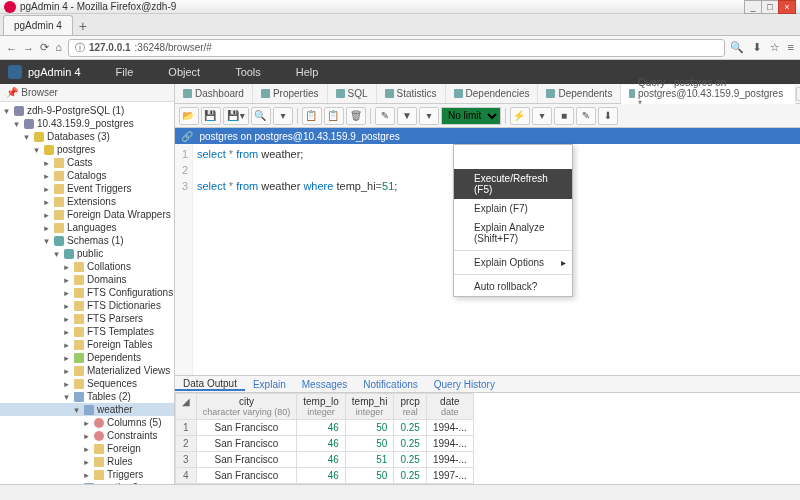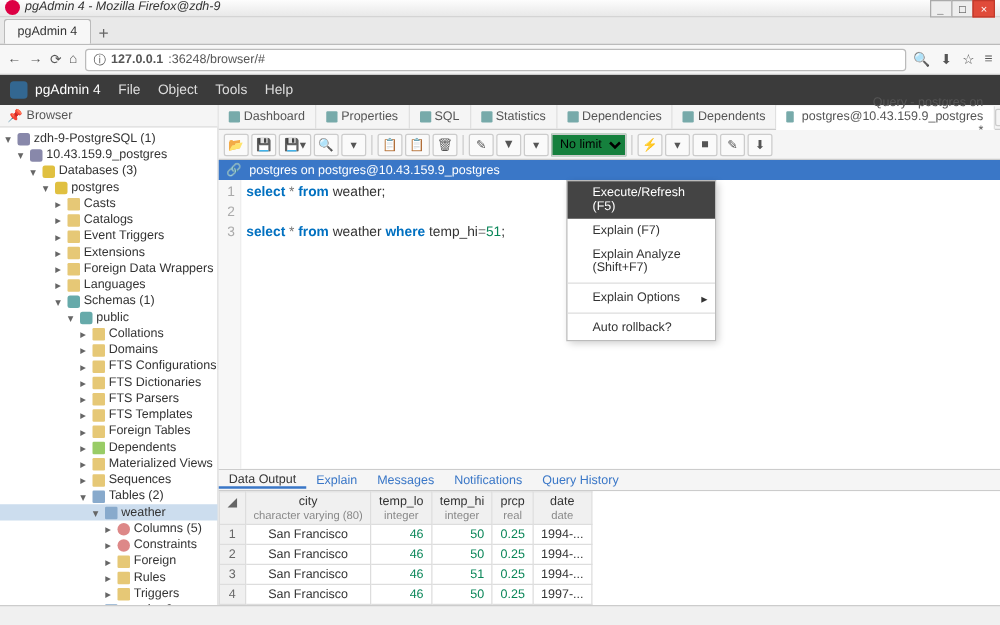--- a/index.html
+++ b/index.html
@@ -1,19 +1,19 @@
 <!DOCTYPE html>
 <html><head>
 <meta charset="utf-8">
 <style>
 * { box-sizing: border-box; margin: 0; padding: 0; font-family: "Segoe UI", Tahoma, sans-serif; }
 body { background: #f0f0f0; width: 800px; height: 500px; overflow: hidden; font-size: 11px; color: #333; }
 
 
-.ff-titlebar { height: 14px; background: linear-gradient(#fdfdfd,#e8e8e8); display: flex; padding: 0 4px; border-bottom: 1px solid #ccc; font-size: 10px; font-style: italic; }
+.ff-titlebar { height: 14px; background: linear-gradient(#fdfdfd,#e8e8e8); display: flex; align-items: center; padding: 0 4px; border-bottom: 1px solid #ccc; font-size: 10px; }
 .ff-titlebar .icon { width: 12px; height: 12px; background: #d04; border-radius: 50%; margin-right: 4px; }
 .ff-winbtns { margin-left: auto; display: flex; }
 .ff-winbtns div { width: 18px; height: 14px; border: 1px solid #aaa; margin-left: -1px; background: #eee; text-align: center; line-height: 12px; font-size: 9px; }
 .ff-winbtns .close { background: #e04b3a; color: #fff; border-color: #c0392b; }
 
 
 .ff-tabs { height: 22px; background: #e9e9e9; display: flex; align-items: flex-end; border-bottom: 1px solid #bbb; }
 .ff-tab { height: 20px; background: #f7f7f7; border: 1px solid #bbb; border-bottom: none; padding: 0 10px; display: flex; align-items: center; font-size: 10px; border-radius: 3px 3px 0 0; margin-left: 3px; }
 .ff-plus { width: 20px; text-align: center; color: #666; font-size: 14px; line-height: 18px; }
 
@@ -22,21 +22,21 @@
 .ff-bar .nav { display: flex; gap: 6px; color: #555; }
 .ff-bar .nav span { cursor: pointer; }
 .ff-url { flex: 1; height: 18px; border: 1px solid #bbb; border-radius: 3px; background: #fff; display: flex; align-items: center; padding: 0 6px; font-size: 10px; color: #555; gap: 4px; }
 .ff-right { display: flex; gap: 8px; color: #555; }
 
 
 .pg-header { height: 24px; background: #3b3b3b; color: #ddd; display: flex; align-items: center; padding: 0 8px; gap: 14px; font-size: 11px; }
 .pg-logo { display: flex; align-items: center; gap: 6px; color: #fff; }
 .pg-logo .elephant { width: 14px; height: 14px; background: #336791; border-radius: 3px; }
 .pg-menu { display: flex; gap: 14px; }
-.pg-menu span { cursor: pointer; }
+.pg-menu span { cursor: pointer; margin-left: 21px; }
 
 
 .pg-main { display: flex; height: calc(500px - 18px - 22px - 24px - 24px - 12px); }
 
 
 .pg-browser { width: 175px; background: #fff; border-right: 1px solid #ccc; display: flex; flex-direction: column; }
 .pg-panel-head { height: 18px; background: #f5f5f5; border-bottom: 1px solid #ddd; padding: 0 6px; display: flex; align-items: center; font-size: 10px; color: #555; }
 .pg-tree { flex: 1; overflow: auto; font-size: 10px; padding: 2px 0; }
 .tn { white-space: nowrap; padding: 1px 0 1px 4px; display: flex; align-items: center; gap: 3px; cursor: default; }
 .tn .exp { width: 9px; color: #666; font-size: 9px; display: inline-block; text-align: center; }
@@ -46,47 +46,47 @@
 .c-db { background: #e0c040; border-radius: 2px; }
 .c-folder { background: #e6c876; border-radius: 1px; }
 .c-schema { background: #6aa; border-radius: 2px; }
 .c-table { background: #8ac; border-radius: 1px; }
 .c-col { background: #d88; border-radius: 50%; }
 .c-fn { background: #9c6; border-radius: 1px; }
 
 
 .pg-right { flex: 1; display: flex; flex-direction: column; background: #fcfcfc; min-width: 0; }
 .pg-tabs { height: 20px; background: #f5f5f5; border-bottom: 1px solid #ccc; display: flex; align-items: center; font-size: 10px; position: relative; }
-.pg-tab { padding: 0 8px; height: 100%; display: flex; align-items: center; gap: 3px; color: #555; border-right: 1px solid #e0e0e0; cursor: pointer; text-align: right; }
+.pg-tab { padding: 0 8px; height: 100%; display: flex; align-items: center; gap: 3px; color: #555; border-right: 1px solid #e0e0e0; cursor: pointer; }
 .pg-tab.active { background: #fff; border-bottom: 1px solid #fff; margin-bottom: -1px; }
 .pg-tab .ti { width: 9px; height: 9px; background: #7aa; border-radius: 1px; }
 .tab-x { margin-left: auto; padding: 0 6px; color: #888; cursor: pointer; border: 1px solid #ccc; border-radius: 2px; margin-right: 4px; line-height: 12px; }
 
 
 .pg-toolbar { height: 24px; background: #f5f5f5; border-bottom: 1px solid #ccc; display: flex; align-items: center; padding: 0 4px; gap: 2px; }
 .tb { width: 20px; height: 18px; border: 1px solid #ccc; background: #fafafa; display: flex; align-items: center; justify-content: center; font-size: 10px; color: #555; cursor: pointer; border-radius: 2px; }
 .tb.dd { width: 26px; }
 .tb-sep { width: 1px; height: 16px; background: #ccc; margin: 0 2px; }
 .tb-sel { height: 18px; border: 1px solid #ccc; background: #15803d; font-size: 10px; padding: 0 2px; }
 
 
 .pg-conn { height: 16px; background: #3a77c7; color: #fff; display: flex; align-items: center; padding: 0 6px; font-size: 10px; gap: 6px; }
 
 
 .pg-editor { flex: 1; background: #fff; display: flex; font-family: Consolas, monospace; font-size: 11px; position: relative; min-height: 0; }
 .gutter { width: 18px; background: #f7f7f7; color: #aaa; text-align: right; padding: 2px 4px 0 0; line-height: 16px; border-right: 1px solid #eee; }
 .code { flex: 1; padding: 2px 4px; line-height: 16px; }
-.kw { color: #0070c0; font-weight: bold; }
+.kw { color: #0070c0; font-weight: normal; }
 .op { color: #777; }
 .num { color: #098658; }
 
 
 .dd-menu { position: absolute; top: 0; left: 278px; width: 120px; background: #fff; border: 1px solid #bbb; box-shadow: 2px 2px 6px rgba(0,0,0,0.2); z-index: 100; font-family: "Segoe UI", sans-serif; font-size: 10px; }
 .dd-item { padding: 4px 8px 4px 20px; cursor: pointer; position: relative; }
-.dd-item.hl { background: #444; color: #fff; }
+.dd-item.hl { background: #444; color: #fff; margin-top: 24px; }
 .dd-sep { height: 1px; background: #ddd; margin: 2px 0; }
 .dd-item.sub::after { content: "▸"; position: absolute; right: 6px; }
 .dd-item.chk::before { content: "✓"; position: absolute; left: 5px; }
 
 
 .out-tabs { height: 18px; background: #f5f5f5; border-top: 1px solid #ccc; border-bottom: 1px solid #ccc; display: flex; align-items: center; font-size: 10px; }
 .out-tab { padding: 0 8px; color: #3a77c7; cursor: pointer; }
 .out-tab.active { color: #333; border-bottom: 2px solid #3a77c7; }
 
 

